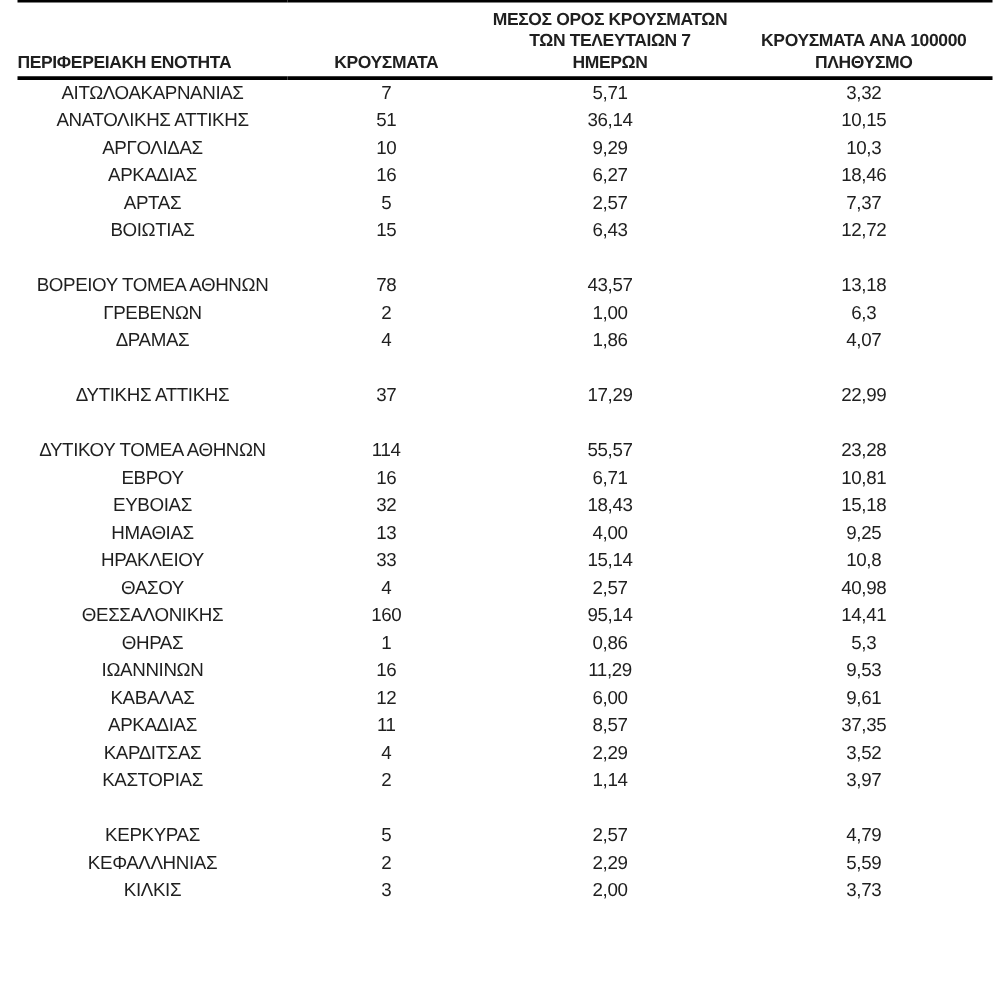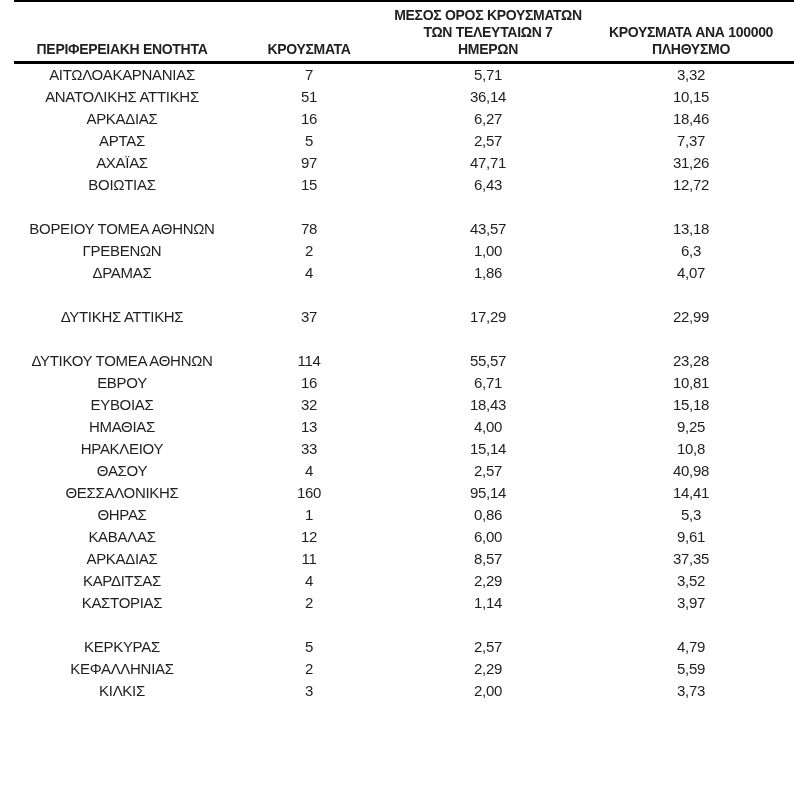--- a/index.html
+++ b/index.html
@@ -34,21 +34,21 @@
     font-weight: bold;
     font-size: 14px;
     letter-spacing: -0.3px;
     vertical-align: bottom;
     padding: 5px 0 3px 0;
     line-height: 17px;
     text-align: center;
     white-space: nowrap;
   }
   .cases-table th.region-h {
-    text-align: center;
+    text-align: left;
   }
   .cases-table td {
     font-size: 15px;
     letter-spacing: -0.3px;
     text-align: center;
     height: 22px;
     line-height: 22px;
     padding: 0;
     white-space: nowrap;
     overflow: visible;
@@ -97,38 +97,38 @@
           <td>5,71</td>
           <td>3,32</td>
         </tr>
         <tr>
           <td>ΑΝΑΤΟΛΙΚΗΣ ΑΤΤΙΚΗΣ</td>
           <td>51</td>
           <td>36,14</td>
           <td>10,15</td>
         </tr>
         <tr>
+          <td>ΑΡΓΟΛΙΔΑΣ</td>
+          <td>10</td>
+          <td>9,29</td>
+          <td>10,3</td>
+        </tr>
+        <tr>
           <td>ΑΡΚΑΔΙΑΣ</td>
           <td>16</td>
           <td>6,27</td>
           <td>18,46</td>
         </tr>
         <tr>
           <td>ΑΡΤΑΣ</td>
           <td>5</td>
           <td>2,57</td>
           <td>7,37</td>
         </tr>
         <tr>
-          <td>ΑΧΑΪΑΣ</td>
-          <td>97</td>
-          <td>47,71</td>
-          <td>31,26</td>
-        </tr>
-        <tr>
           <td>ΒΟΙΩΤΙΑΣ</td>
           <td>15</td>
           <td>6,43</td>
           <td>12,72</td>
         </tr>
         <tr class="gap">
           <td colspan="4"></td>
         </tr>
         <tr>
           <td>ΒΟΡΕΙΟΥ ΤΟΜΕΑ ΑΘΗΝΩΝ</td>
@@ -200,20 +200,26 @@
           <td>ΘΕΣΣΑΛΟΝΙΚΗΣ</td>
           <td>160</td>
           <td>95,14</td>
           <td>14,41</td>
         </tr>
         <tr>
           <td>ΘΗΡΑΣ</td>
           <td>1</td>
           <td>0,86</td>
           <td>5,3</td>
+        </tr>
+        <tr>
+          <td>ΙΩΑΝΝΙΝΩΝ</td>
+          <td>16</td>
+          <td>11,29</td>
+          <td>9,53</td>
         </tr>
         <tr>
           <td>ΚΑΒΑΛΑΣ</td>
           <td>12</td>
           <td>6,00</td>
           <td>9,61</td>
         </tr>
         <tr>
           <td>ΑΡΚΑΔΙΑΣ</td>
           <td>11</td>

